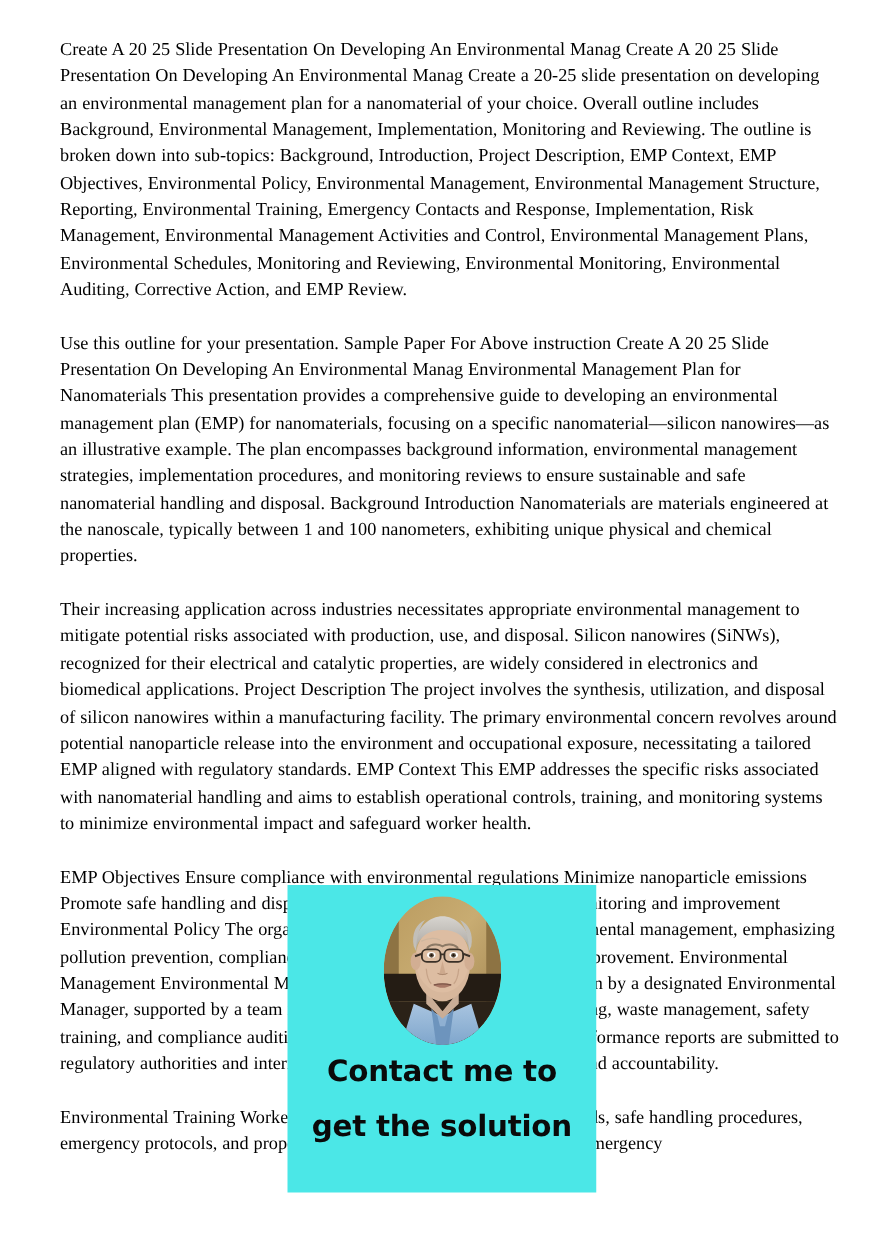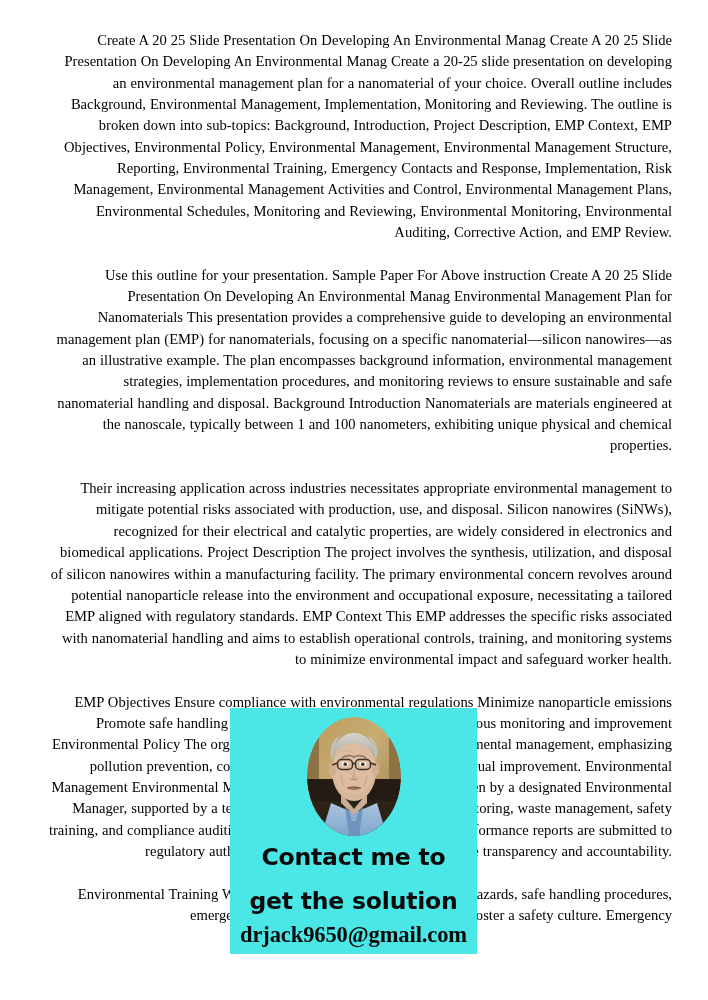--- a/index.html
+++ b/index.html
@@ -22,21 +22,21 @@
   }
 
   #doc-body {
     position: absolute;
     left: 48px;
     top: 30px;
     width: 624px;
     font-size: 14.6px;
     line-height: 21.35px;
     color: #000000;
-    text-align: right;
+    text-align: left;
     letter-spacing: 0.01px;
   }
 
   .para {
     margin: 0 0 21.3px 0;
     white-space: normal;
     word-spacing: 0.02em;
   }
   .para:last-child { margin-bottom: 0; }
 
@@ -164,17 +164,16 @@
           <path d="M40 71 C44 69.5, 50 69.5, 54 71 C50 74, 44 74, 40 71 Z" fill="#a87866"></path>
           <path d="M40 71 C44 70, 50 70, 54 71" stroke="#7d5648" stroke-width="1.1" fill="none"></path>
           <path d="M34 58 C34.5 64, 36 68, 38 70" stroke="#c09c82" stroke-width="1" fill="none" opacity="0.8"></path>
           <path d="M60 58 C59.5 64, 58 68, 56 70" stroke="#c09c82" stroke-width="1" fill="none" opacity="0.8"></path>
         </g>
       </svg>
     </div>
 
     <div class="wm-line" id="wm-line1">Contact me to</div>
     <div class="wm-line" id="wm-line2">get the solution</div>
-    <div id="wm-email">drjack9650@gmail.com</div>
 
   </div>
 
 </div>
 
 </body></html>

